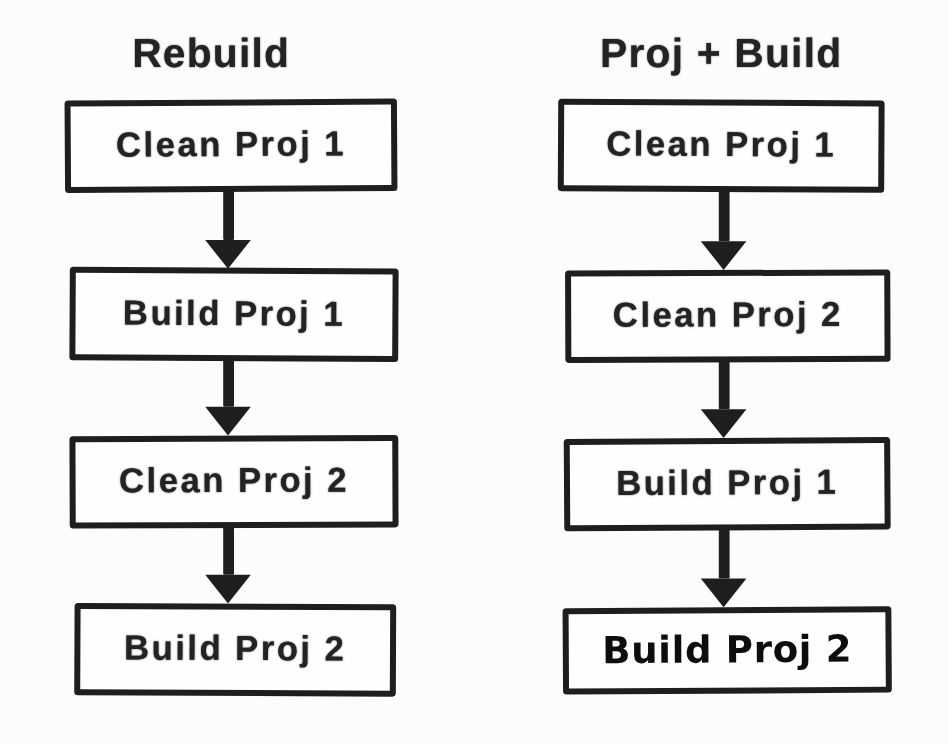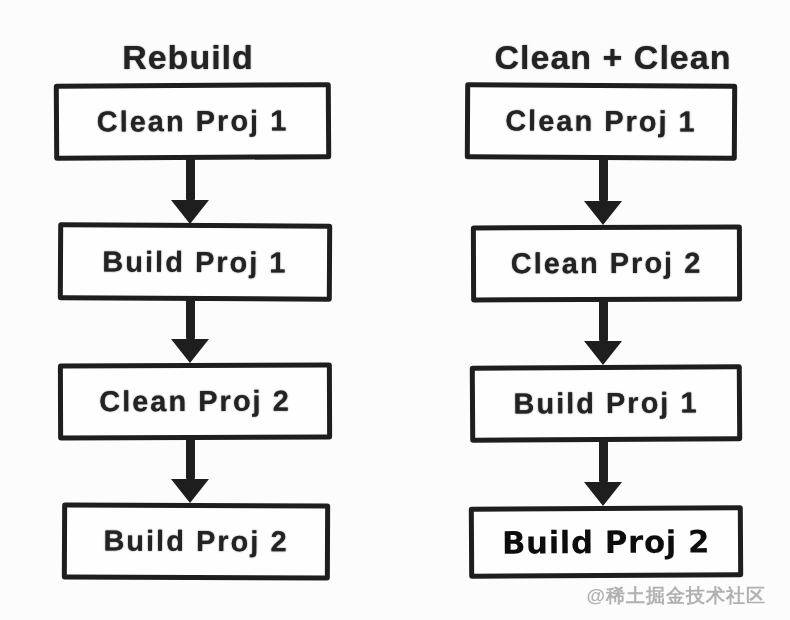--- a/index.html
+++ b/index.html
@@ -16,21 +16,21 @@
     overflow:hidden;
   }
   .canvas{
     position:relative;
     width:790px;height:620px;
     background:var(--bg);
   }
   
   .col-title{
     position:absolute;
-    margin:12px;
+    margin:0;
     font-size:34px;
     font-weight:bold;
     letter-spacing:1px;
     color:var(--text);
     text-align:center;
     text-shadow:0 0 1.3px rgba(30,30,30,.85);
     white-space:nowrap;
   }
   .title-left{left:36px;top:26px;width:280px;}
   .title-right{left:461px;top:26px;width:280px;}
@@ -142,21 +142,21 @@
   </div>
   <div class="arrow AL2">
     <div class="stem"></div>
     <div class="head"></div>
   </div>
 
   <div class="fbox L3 r4">
     <span class="lbl">Build Proj 2</span>
   </div>
 
-  <h2 class="col-title title-right">Clean + Clean</h2>
+  <h2 class="col-title title-right">Proj + Build</h2>
 
   <div class="fbox R0 r2">
     <span class="lbl">Clean Proj 1</span>
   </div>
   <div class="arrow AR0">
     <div class="stem"></div>
     <div class="head"></div>
   </div>
 
   <div class="fbox R1 r3">
@@ -172,15 +172,14 @@
   </div>
   <div class="arrow AR2">
     <div class="stem"></div>
     <div class="head"></div>
   </div>
 
   <div class="fbox R3 r1 crisp">
     <span class="lbl">Build Proj 2</span>
   </div>
 
-  <div class="watermark">@稀土掘金技术社区</div>
 
 </div>
 
 </body></html>

